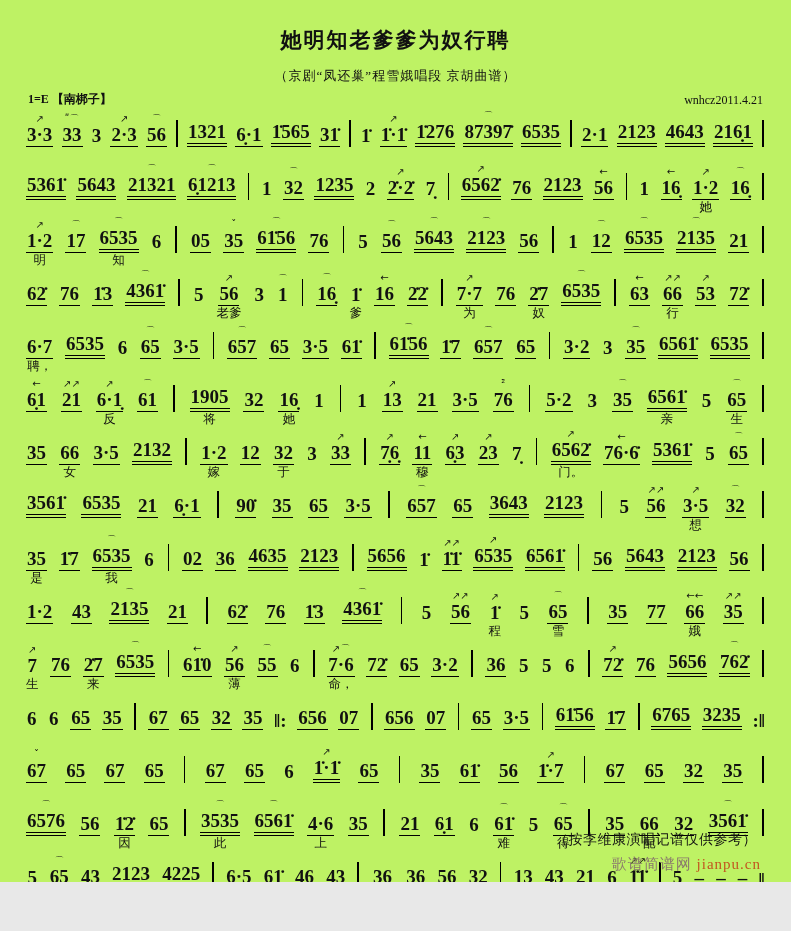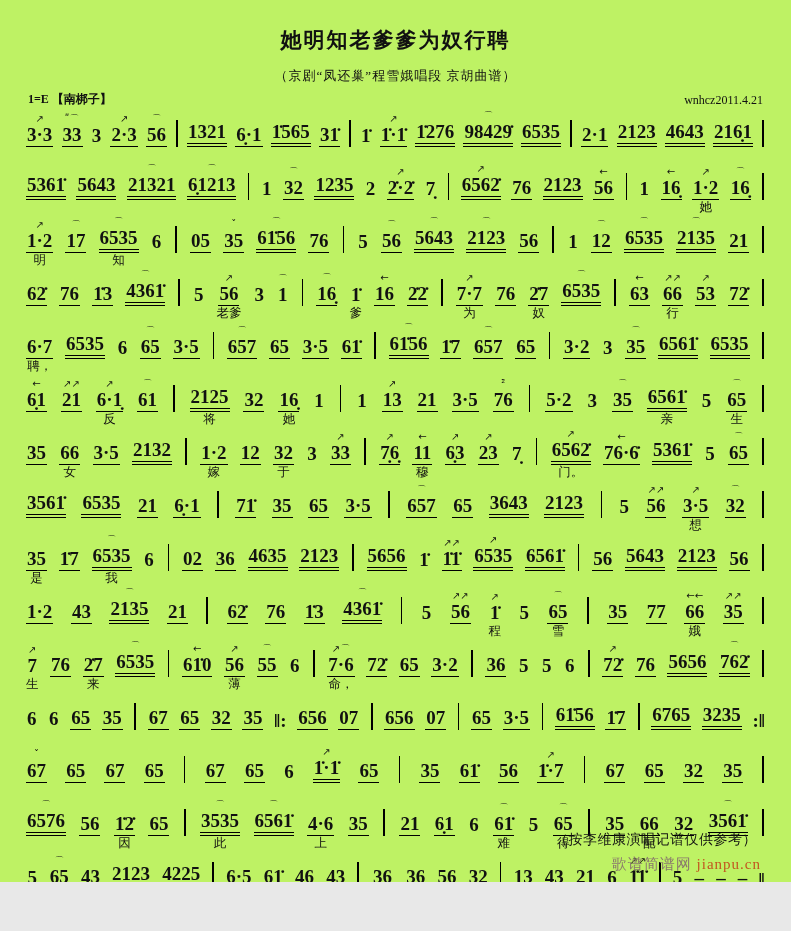--- a/index.html
+++ b/index.html
@@ -179,21 +179,21 @@
           <div class="note u1">1̇·1̇</div>
           <div class="lyr">&nbsp;</div>
         </div>
         <div class="grp">
           <div class="orn">&nbsp;</div>
           <div class="note u2">1̇276</div>
           <div class="lyr">&nbsp;</div>
         </div>
         <div class="grp">
           <div class="orn">⌒</div>
-          <div class="note u2">98429̇</div>
+          <div class="note u2">87397̇</div>
           <div class="lyr">&nbsp;</div>
         </div>
         <div class="grp">
           <div class="orn">&nbsp;</div>
           <div class="note u2">6535</div>
           <div class="lyr">&nbsp;</div>
         </div>
         <div class="bar"></div>
         <div class="grp">
           <div class="orn">&nbsp;</div>
@@ -629,21 +629,21 @@
           <div class="lyr">反</div>
         </div>
         <div class="grp">
           <div class="orn">⌒</div>
           <div class="note u1">61</div>
           <div class="lyr">&nbsp;</div>
         </div>
         <div class="bar"></div>
         <div class="grp">
           <div class="orn">&nbsp;</div>
-          <div class="note u2">2125</div>
+          <div class="note u2">1905</div>
           <div class="lyr">将</div>
         </div>
         <div class="grp">
           <div class="orn">&nbsp;</div>
           <div class="note u1">32</div>
           <div class="lyr">&nbsp;</div>
         </div>
         <div class="grp">
           <div class="orn">&nbsp;</div>
           <div class="note u1">16̣</div>
@@ -831,21 +831,21 @@
           <div class="lyr">&nbsp;</div>
         </div>
         <div class="grp">
           <div class="orn">&nbsp;</div>
           <div class="note u1">6̣·1</div>
           <div class="lyr">&nbsp;</div>
         </div>
         <div class="bar"></div>
         <div class="grp">
           <div class="orn">&nbsp;</div>
-          <div class="note u1">71̇</div>
+          <div class="note u1">90̇</div>
           <div class="lyr">&nbsp;</div>
         </div>
         <div class="grp">
           <div class="orn">&nbsp;</div>
           <div class="note u1">35</div>
           <div class="lyr">&nbsp;</div>
         </div>
         <div class="grp">
           <div class="orn">&nbsp;</div>
           <div class="note u1">65</div>

